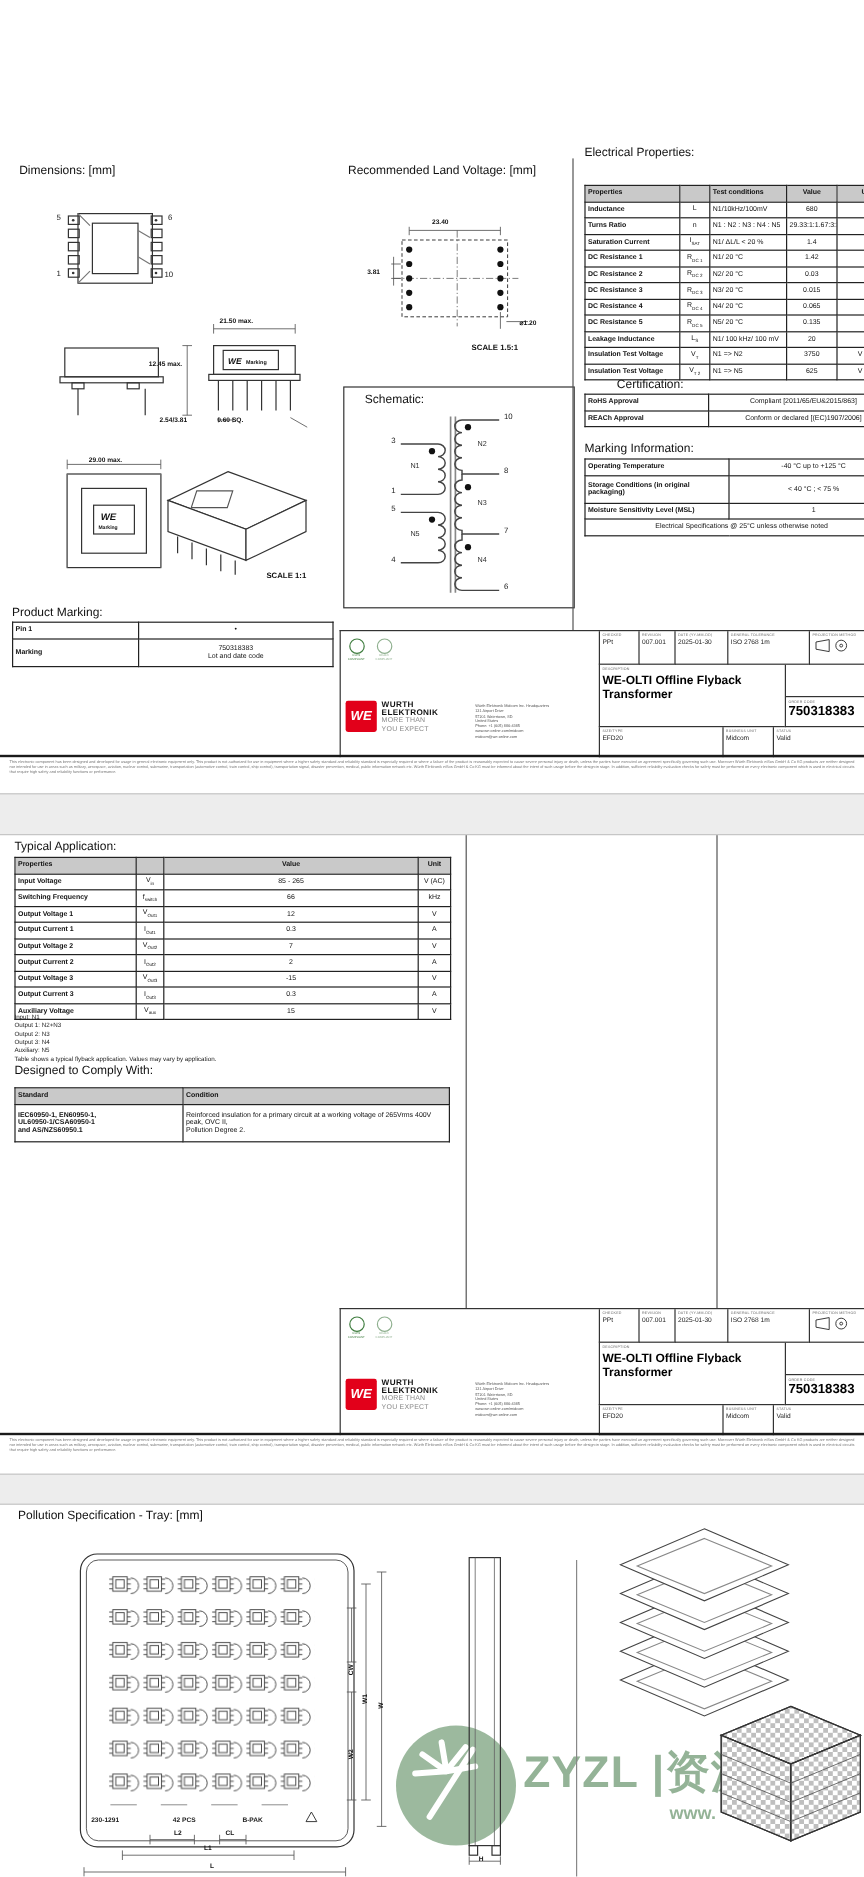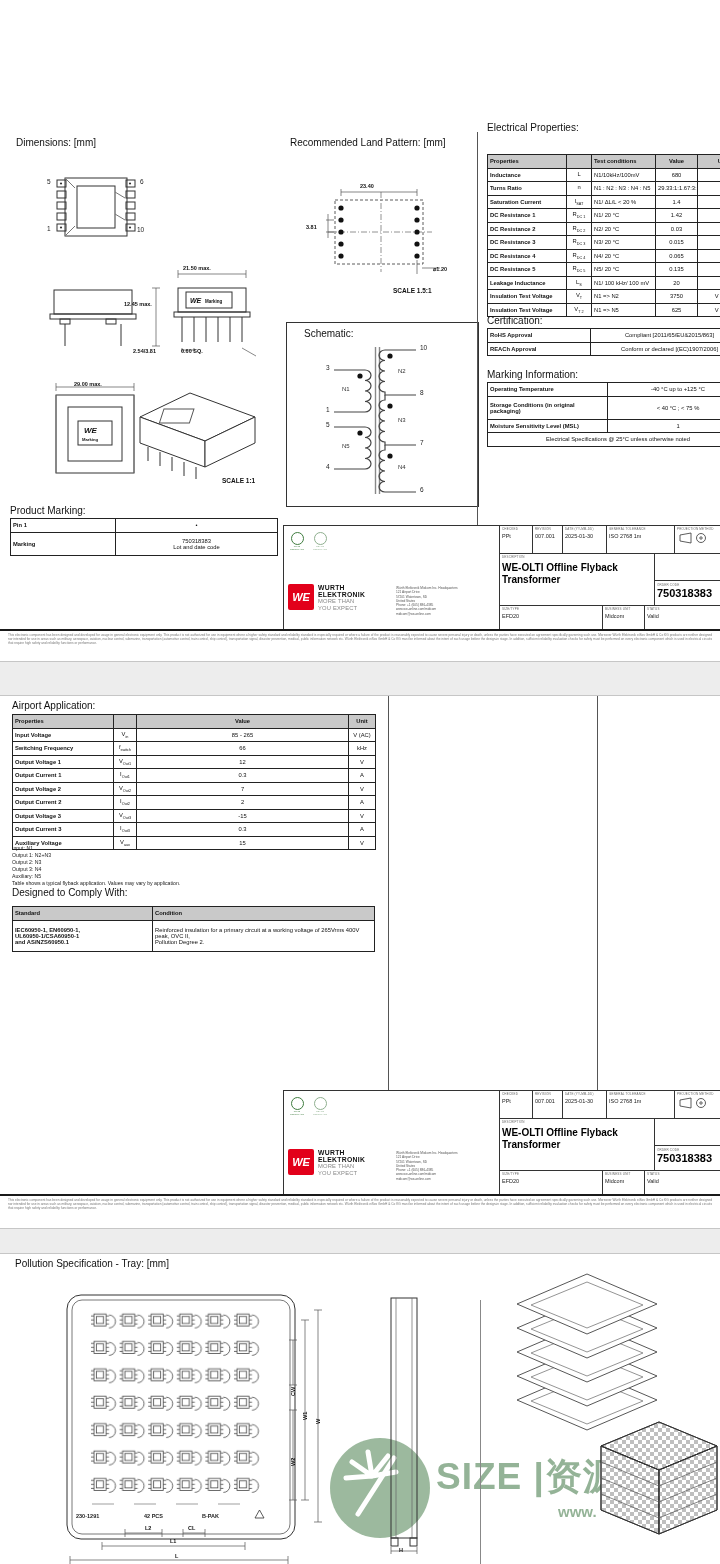--- a/index.html
+++ b/index.html
@@ -166,21 +166,21 @@
       <td class="c">•</td>
     </tr>
     <tr>
       <td class="b h2">Marking</td>
       <td class="c pre h2">750318383
 Lot and date code</td>
     </tr>
   </tbody>
     </table>
 
-  <div class="h1" style="left:290px;top:137px">Recommended Land Pattern: [mm]</div>
+  <div class="h1" style="left:290px;top:137px">Recommended Land Voltage: [mm]</div>
   <div class="svgbox" style="left:300px;top:188px">
     <svg width="175" height="100">
       <g fill="none" stroke="#333" stroke-width="0.8">
         <rect x="35" y="12" width="88" height="64" stroke-dasharray="3,2"></rect>
         <path d="M81,4 V84" stroke-dasharray="6,2,1,2" stroke="#777"></path>
         <path d="M28,44 H132" stroke-dasharray="6,2,1,2" stroke="#777"></path>
       </g>
       <g fill="#111">
         <circle cx="41" cy="20" r="2.6"></circle>
           <circle cx="41" cy="32" r="2.6"></circle>
@@ -332,21 +332,21 @@
     <tr>
           <td class="b">Insulation Test Voltage</td>
           <td class="c"><span>V</span><sub>T 2</sub></td>
           <td>N1 =&gt; N5</td>
           <td class="c">625</td>
           <td class="c">V (AC)</td>
         </tr>
   </tbody>
     </table>
 
-  <div class="h1" style="left:487px;top:315px">Certification:</div>
+  <div class="h1" style="left:514px;top:315px">Certification:</div>
   <table class="dtable" style="left:487px;top:328px;width:262px">
     <colgroup>
         <col style="width:103px">
         <col>
       </colgroup>
     <tbody>
         <tr>
           <td class="b">RoHS Approval</td>
           <td class="c">Compliant [2011/65/EU&amp;2015/863]</td>
         </tr>
@@ -458,21 +458,21 @@
         <div class="tlab">STATUS</div>
         <div class="tval">Valid</div>
       </div>
   </div>
 
   <div class="sheetline" style="top:629px"></div>
   <div class="fine" style="top:633px"><span>This electronic component has been designed and developed for usage in general electronic equipment only. This product is not authorized for use in equipment where a higher safety standard and reliability standard is especially required or where a failure of the product is reasonably expected to cause severe personal injury or death, unless the parties have executed an agreement specifically governing such use. Moreover Würth Elektronik eiSos GmbH &amp; Co KG products are neither designed nor intended for use in areas such as military, aerospace, aviation, nuclear control, submarine, transportation (automotive control, train control, ship control), transportation signal, disaster prevention, medical, public information network etc. Würth Elektronik eiSos GmbH &amp; Co KG must be informed about the intent of such usage before the design-in stage.</span> <span>In addition, sufficient reliability evaluation checks for safety must be performed on every electronic component which is used in electrical circuits that require high safety and reliability functions or performance.</span></div>
 
   <div class="gap" style="top:661px;height:33px"></div>
 
-  <div class="h1" style="left:12px;top:700px">Airport Application:</div>
+  <div class="h1" style="left:12px;top:700px">Typical Application:</div>
   <table class="dtable" style="left:12px;top:714px;width:363px">
     <colgroup>
         <col style="width:101px">
         <col style="width:23px">
         <col style="width:212px">
         <col style="width:27px">
       </colgroup>
     <tbody>
         <tr>
       <td class="hd">Properties</td>
@@ -655,21 +655,21 @@
 
   <div class="wm" style="left:328px;top:1436px">
     <svg width="104" height="104">
       <circle cx="52" cy="52" r="50" fill="#8fb091"></circle>
       <g stroke="#fff" stroke-width="5" fill="none" stroke-linecap="round">
         <path d="M66,22 L30,78"></path>
         <path d="M44,40 l-20,-14 M44,40 l-4,-24 M44,40 l16,-20 M44,40 l-26,2 M44,40 l24,-4"></path>
       </g>
     </svg>
   </div>
-  <div class="wm wm-green wm-t1" style="position:absolute"><span>SIZE</span> <span>|</span><span>资源走廊</span></div>
+  <div class="wm wm-green wm-t1" style="position:absolute"><span>ZYZL</span> <span>|</span><span>资源走廊</span></div>
   <div class="wm wm-green wm-url" style="position:absolute"><span>www.</span></div>
 
   <div class="p3" style="left:62px;top:1292px">
     <svg width="240" height="255">
       <defs>
         <pattern id="tcell" x="28" y="14" width="28.6" height="27.4" patternUnits="userSpaceOnUse">
           <g stroke="#444" stroke-width="0.8" fill="none">
             <rect x="4" y="8" width="12" height="12"></rect>
             <rect x="6.5" y="10.5" width="7" height="7"></rect>
             <path d="M1,10 h3 M1,14 h3 M1,18 h3 M16,10 h3 M16,14 h3 M16,18 h3"></path>

